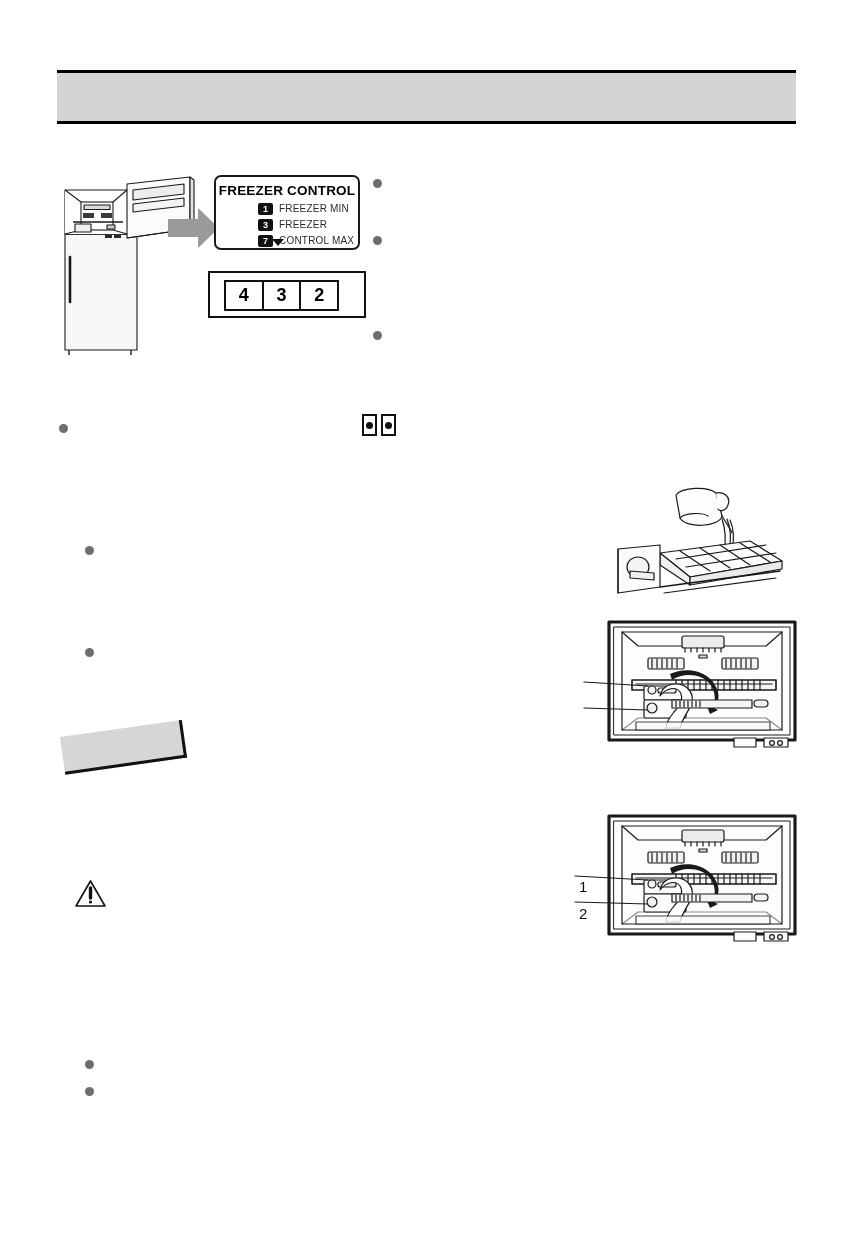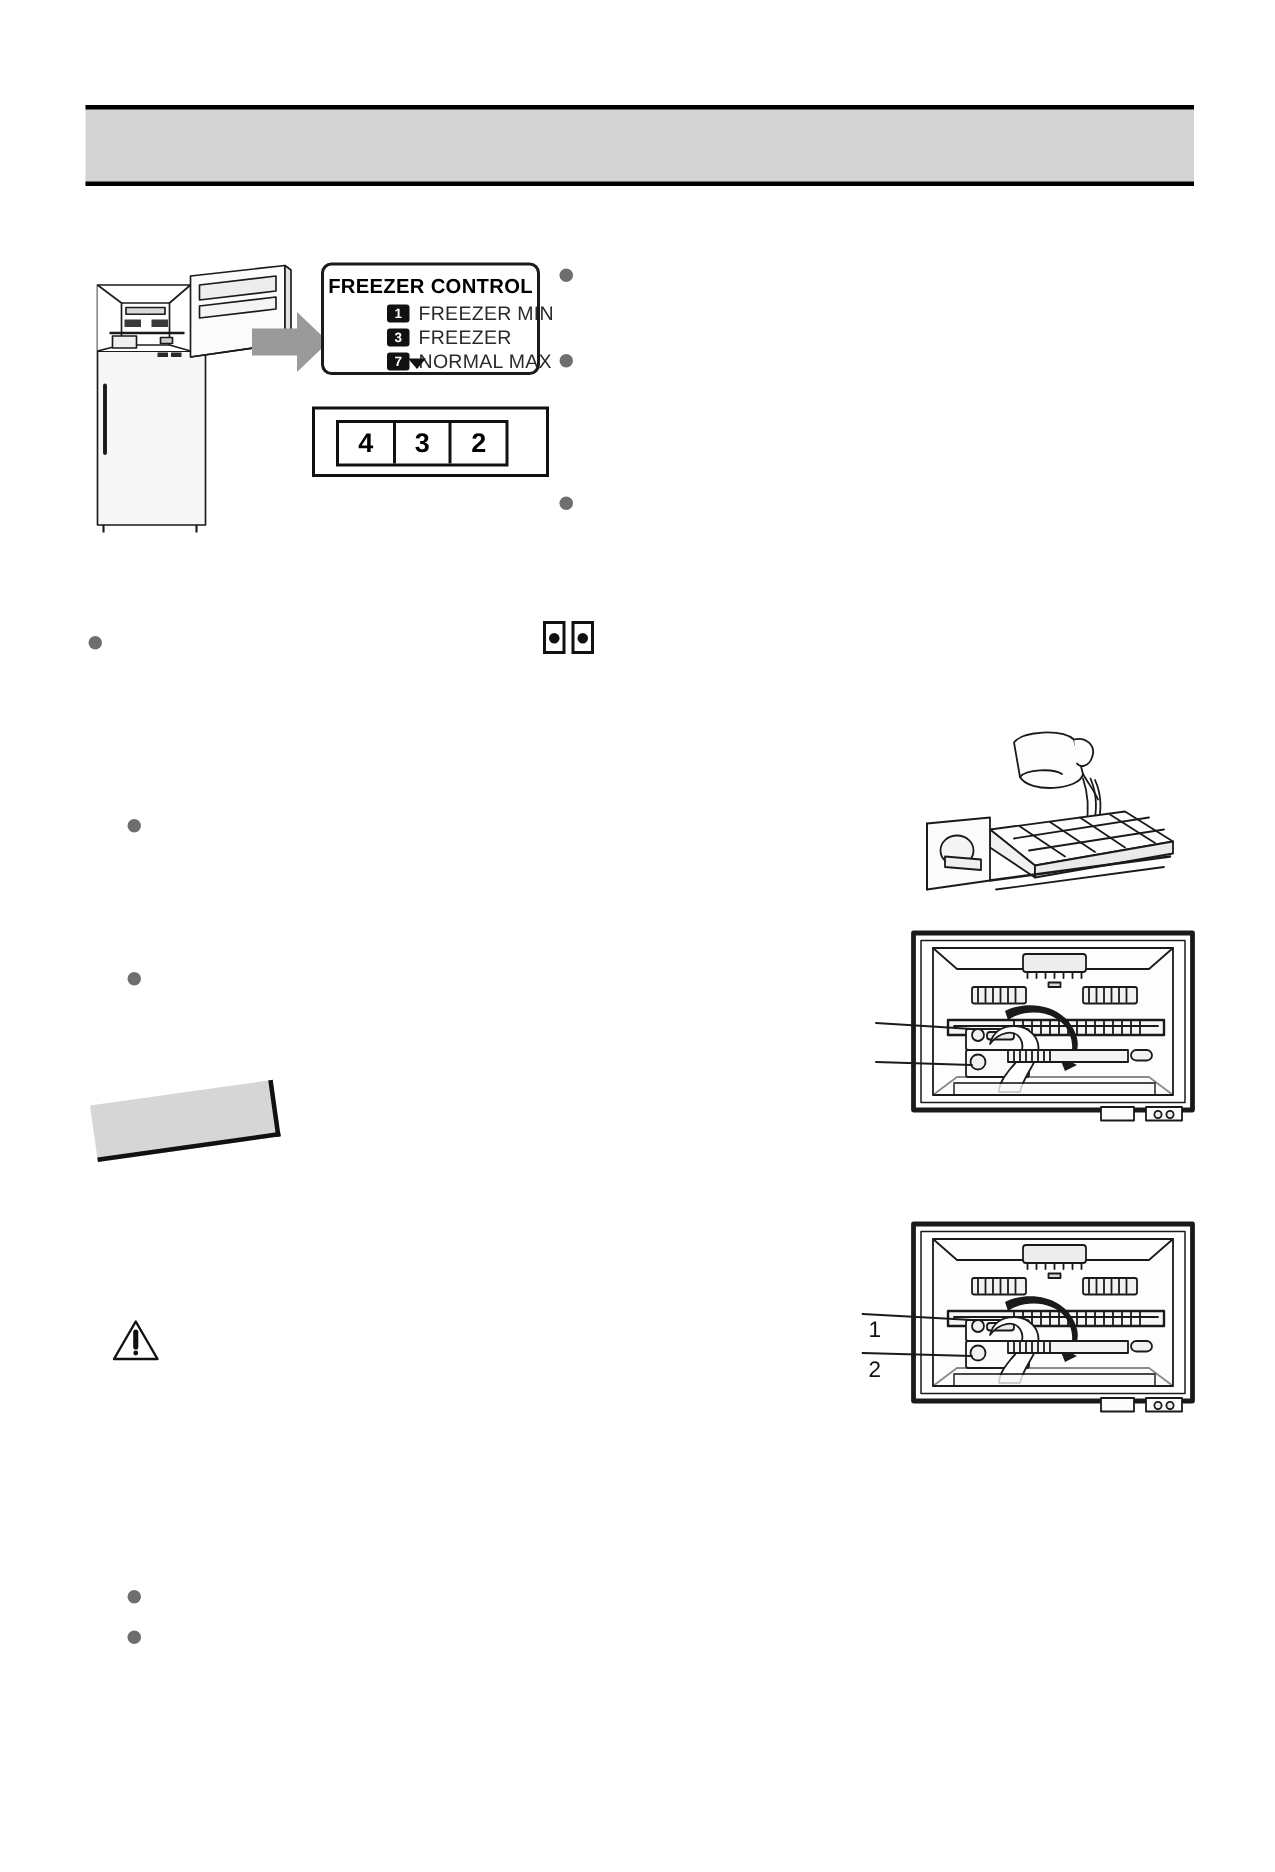--- a/index.html
+++ b/index.html
@@ -26,21 +26,21 @@
   
   .ctrl-card{position:absolute;left:214px;top:175px;width:146px;height:75px;
       border:2px solid #1a1a1a;border-radius:7px;background:#fff;box-sizing:border-box;}
   .ctrl-title{position:absolute;left:0;right:0;top:6px;text-align:center;
       font-size:13.5px;font-weight:bold;letter-spacing:.2px;}
   .ctrl-rows{position:absolute;left:42px;top:24px;}
   .ctrl-row{display:flex;align-items:center;height:15px;margin-bottom:1px;}
   .ctrl-badge{width:15px;height:12px;background:#111;color:#fff;font-size:9px;
       font-weight:bold;display:flex;align-items:center;justify-content:center;
       border-radius:2px;margin-right:6px;flex:0 0 auto;}
-  .ctrl-label{font-size:13px;color:#2a2a2a;letter-spacing:.2px;white-space:nowrap;}
+  .ctrl-label{font-size:10px;color:#2a2a2a;letter-spacing:.2px;white-space:nowrap;}
   .ctrl-caret{position:absolute;left:56px;top:62px;width:0;height:0;
       border-left:6px solid transparent;border-right:6px solid transparent;
       border-top:7px solid #111;}
 
   
   .digits-outer{position:absolute;left:208px;top:271px;width:158px;height:47px;
       border:2.5px solid #111;background:#fff;box-sizing:border-box;}
   .digits-inner{position:absolute;left:14px;top:7px;width:115px;height:31px;
       border:2.5px solid #111;display:flex;box-sizing:border-box;background:#fff;}
   .digit-cell{flex:1;display:flex;align-items:center;justify-content:center;
@@ -133,21 +133,21 @@
         <span class="ctrl-label">FREEZER MIN</span>
       </div>
 
       <div class="ctrl-row">
         <span class="ctrl-badge">3</span>
         <span class="ctrl-label">FREEZER</span>
       </div>
 
       <div class="ctrl-row">
         <span class="ctrl-badge">7</span>
-        <span class="ctrl-label">NORMAL MAX</span>
+        <span class="ctrl-label">CONTROL MAX</span>
       </div>
     </div>
     <div class="ctrl-caret"></div>
   </div>
 
   <div class="digits-outer">
     <div class="digits-inner">
       <div class="digit-cell">4</div>
       <div class="digit-cell">3</div>
       <div class="digit-cell">2</div>

